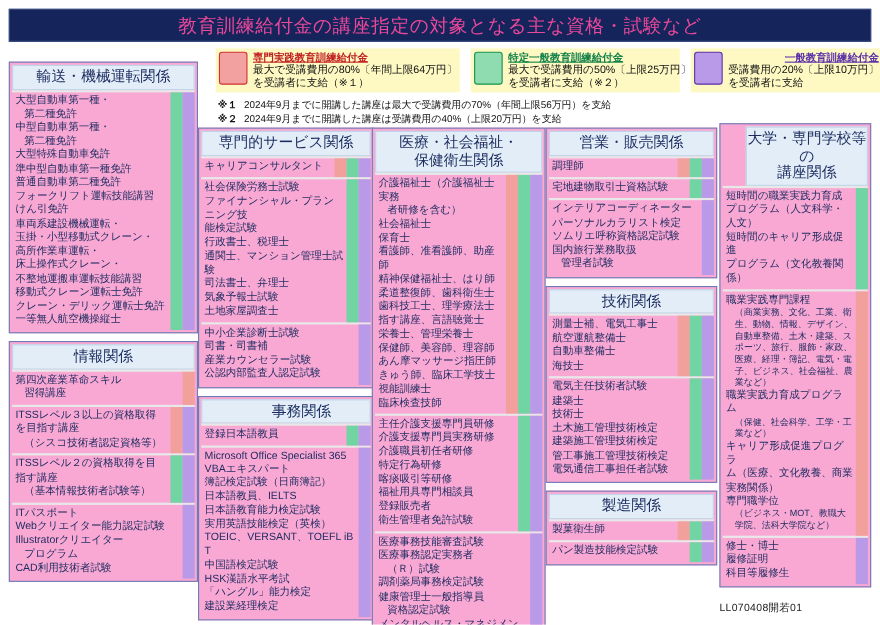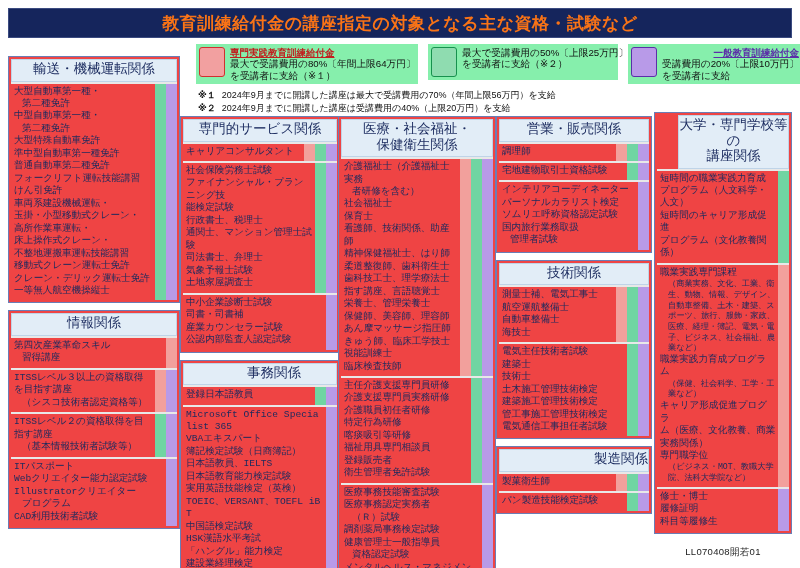--- a/index.html
+++ b/index.html
@@ -26,42 +26,42 @@
     width: 784px;
     height: 30px;
     background: #15255c;
     border: 1px solid #3a4a80;
     box-sizing: border-box;
     display: flex;
     align-items: center;
     justify-content: center;
   }
   .titlebar .title-text {
-    color: #f97316;
+    color: #ec4899;
     font-size: 17px;
-    font-weight: bold;
+    font-weight: normal;
     letter-spacing: 0.5px;
     white-space: nowrap;
   }
 
   
   .legend-zone {
     position: absolute;
     left: 196px;
     top: 44px;
     width: 596px;
     height: 68px;
   }
   .legend-row {
     display: flex;
     gap: 10px;
     align-items: flex-start;
   }
   .legend-box {
-    background: #86efac;
+    background: #fef9c3;
     padding: 3px 4px 3px 3px;
     display: flex;
     gap: 5px;
     align-items: flex-start;
     box-sizing: border-box;
   }
   .legend-box.b1 { width: 222px; }
   .legend-box.b2 { width: 190px; }
   .legend-box.b3 { width: 178px; }
   .swatch {
@@ -103,25 +103,24 @@
   }
   .note-mark { font-weight: bold; margin-right: 6px; }
 
   
   .col {
     position: absolute;
     box-sizing: border-box;
   }
   .panel {
     border: 1px solid #6b7db5;
-    background: #ef4444;
+    background: #f9a8d4;
     box-sizing: border-box;
     margin-bottom: 7px;
     padding: 2px;
-    font-family: Liberation Mono, monospace;
   }
   .panel-head {
     background: #e2edf7;
     border: 1px solid #bfd4e8;
     text-align: center;
     font-size: 13.5px;
     font-weight: normal;
     color: #1a2a5e;
     padding: 2px 0 3px 0;
     line-height: 1.15;
@@ -163,21 +162,21 @@
   #col2 { left: 180px; top: 116px; width: 160px; }
   #col3 { left: 338px; top: 116px; width: 158px; }
   #col4 { left: 496px; top: 116px; width: 156px; }
   #col5 { left: 654px; top: 112px; width: 138px; }
 
   .footer {
     position: absolute;
     left: 654px;
     top: 546px;
     width: 138px;
-    text-align: center;
+    text-align: left;
     font-size: 9.5px;
     color: #222222;
     letter-spacing: 0.3px;
   }
 </style>
 </head>
 <body>
 
 <div id="page">
 
@@ -191,20 +190,21 @@
           <div class="swatch sw-red"></div>
           <div class="legend-txt">
             <span class="legend-title lt-red">専門実践教育訓練給付金</span>
             <span class="legend-line">最大で受講費用の80%〔年間上限64万円〕</span>
             <span class="legend-line">を受講者に支給（※１）</span>
           </div>
         </div>
         <div class="legend-box b2">
           <div class="swatch sw-green"></div>
           <div class="legend-txt">
+            <span class="legend-title lt-green">特定一般教育訓練給付金</span>
             <span class="legend-line">最大で受講費用の50%〔上限25万円〕</span>
             <span class="legend-line">を受講者に支給（※２）</span>
           </div>
         </div>
         <div class="legend-box b3">
           <div class="swatch sw-purple"></div>
           <div class="legend-txt">
             <span class="legend-title lt-purple">一般教育訓練給付金</span>
             <span class="legend-line">受講費用の20%〔上限10万円〕</span>
             <span class="legend-line">を受講者に支給</span>
@@ -368,21 +368,21 @@
   <div class="col" id="col3">
       <div class="panel">
         <div class="panel-head" style="white-space: pre-line;">医療・社会福祉・
 保健衛生関係</div>
         <div class="group">
           <div class="group-items">
             <div class="item">介護福祉士（介護福祉士実務</div>
             <div class="item indent">者研修を含む）</div>
             <div class="item">社会福祉士</div>
             <div class="item">保育士</div>
-            <div class="item">看護師、技術関係、助産師</div>
+            <div class="item">看護師、准看護師、助産師</div>
             <div class="item">精神保健福祉士、はり師</div>
             <div class="item">柔道整復師、歯科衛生士</div>
             <div class="item">歯科技工士、理学療法士</div>
             <div class="item">指す講座、言語聴覚士</div>
             <div class="item">栄養士、管理栄養士</div>
             <div class="item">保健師、美容師、理容師</div>
             <div class="item">あん摩マッサージ指圧師</div>
             <div class="item">きゅう師、臨床工学技士</div>
             <div class="item">視能訓練士</div>
             <div class="item">臨床検査技師</div>
@@ -485,21 +485,21 @@
             <div class="item">管工事施工管理技術検定</div>
             <div class="item">電気通信工事担任者試験</div>
           </div>
           <div class="bars">
             <div class="bar green"></div>
             <div class="bar purple"></div>
           </div>
         </div>
       </div>
       <div class="panel">
-        <div class="panel-head" style="white-space: pre-line; text-align: right;">製造関係</div>
+        <div class="panel-head" style="white-space: pre-line;">製造関係</div>
         <div class="group">
           <div class="group-items">
             <div class="item">製菓衛生師</div>
           </div>
           <div class="bars">
             <div class="bar red"></div>
             <div class="bar green"></div>
             <div class="bar purple"></div>
           </div>
         </div>

